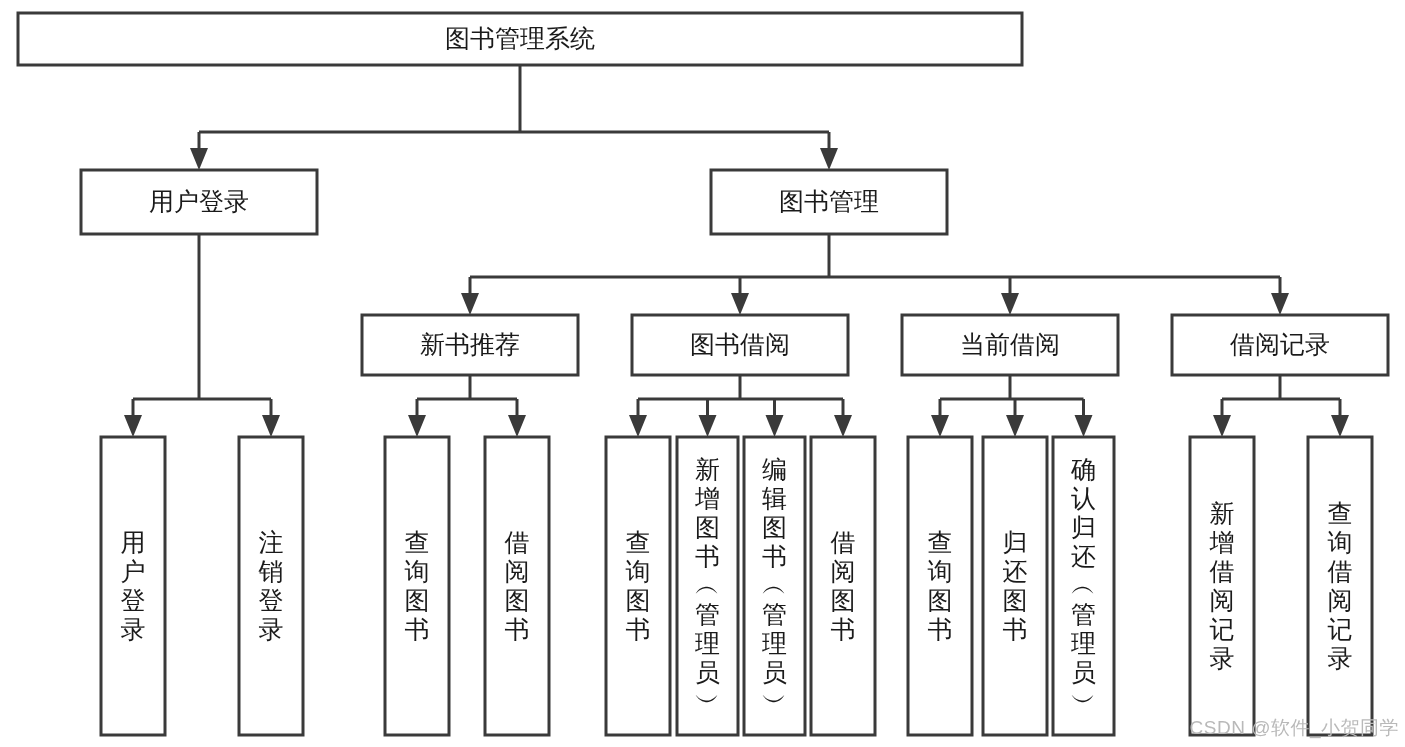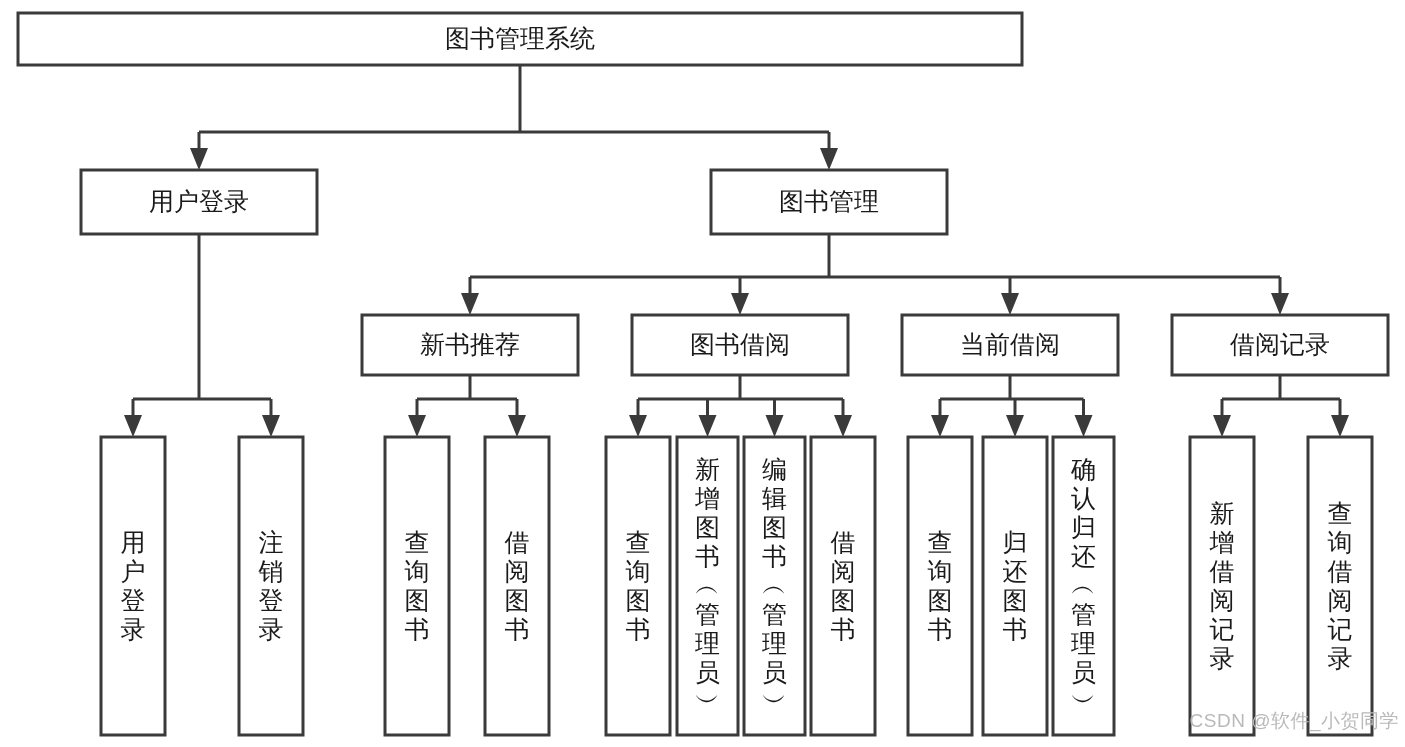--- a/index.html
+++ b/index.html
@@ -50,21 +50,21 @@
   }
   .node-label-v {
     font-family: "Liberation Sans", "DejaVu Sans", sans-serif;
     font-size: 25px;
     fill: #1a1a1a;
     text-anchor: middle;
   }
   .watermark {
     position: absolute;
     right: 6px;
-    bottom: 13px;
+    bottom: 6px;
     font-family: "Liberation Sans", "DejaVu Sans", sans-serif;
     font-size: 19px;
     color: #b9b9b9;
     white-space: nowrap;
     letter-spacing: 0.5px;
   }
 </style>
 </head>
 <body>
 

